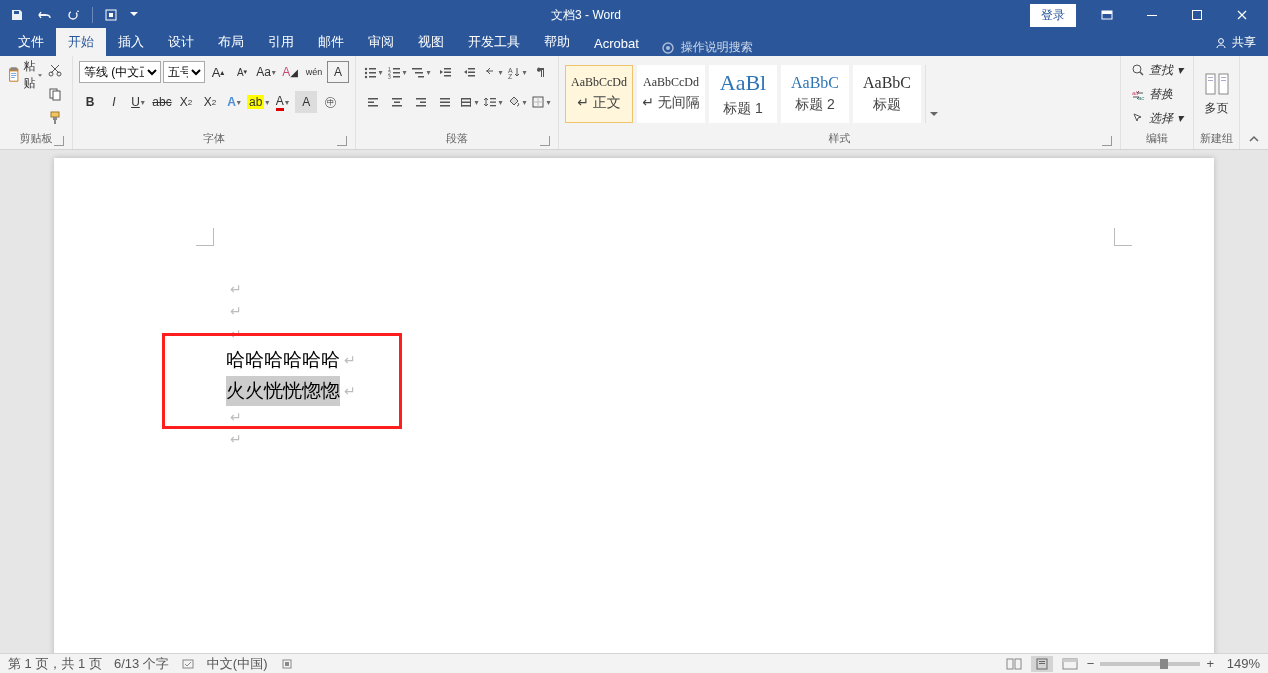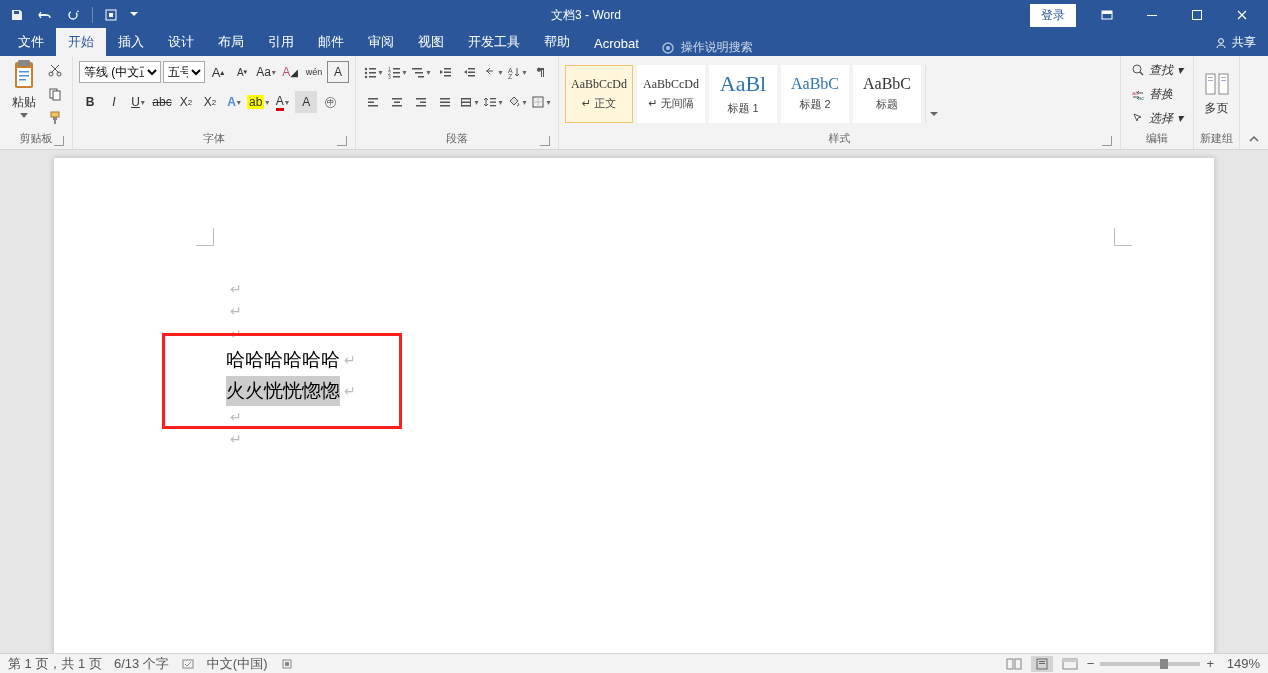--- a/index.html
+++ b/index.html
@@ -18,35 +18,35 @@
 .tabs .tell { display: flex; align-items: center; color: #cfd9ea; margin-left: 10px; gap: 6px; }
 .tabs .tell svg { opacity: .8; }
 .tabs .spacer { flex: 1; }
 .tabs .share { color: #fff; padding: 5px 12px; display: flex; align-items: center; gap: 4px; }
 .ribbon { height: 94px; background: #f3f3f3; border-bottom: 1px solid #d4d4d4; display: flex; }
 .group { border-right: 1px solid #e1e1e1; display: flex; flex-direction: column; padding: 2px 6px 0; }
 .group .body { flex: 1; display: flex; align-items: flex-start; }
 .group .label { text-align: center; font-size: 11px; color: #666; padding: 2px 0 3px; position: relative; }
 .group .label .dl { position: absolute; right: 2px; bottom: 3px; width: 10px; height: 10px; border: 1px solid #999; border-top: none; border-left: none; }
 .clip .body { gap: 2px; }
-.clip .paste { width: 36px; display: flex; flex-direction: column; align-items: center; gap: 2px; cursor: pointer; }
+.clip .paste { width: 36px; display: flex; flex-direction: row; align-items: center; gap: 2px; cursor: pointer; }
 .clip .side { display: flex; flex-direction: column; gap: 4px; padding-top: 2px; }
 .smallbtn { width: 22px; height: 20px; display: flex; align-items: center; justify-content: center; cursor: pointer; }
 .font .row { display: flex; align-items: center; gap: 2px; height: 28px; }
 .font select { height: 22px; font-size: 12px; border: 1px solid #ababab; background: #fff; }
 .font .ff { width: 82px; }
 .font .fs { width: 42px; }
 .iconbtn { min-width: 22px; height: 22px; display: flex; align-items: center; justify-content: center; cursor: pointer; font-size: 12px; }
 .iconbtn.dd::after { content: "▾"; font-size: 8px; margin-left: 1px; color: #666; }
 .para .row { display: flex; align-items: center; gap: 2px; height: 28px; }
 .styles .body { align-items: center; gap: 4px; }
 .style-item { width: 68px; height: 58px; border: 1px solid transparent; display: flex; flex-direction: column; align-items: center; justify-content: center; cursor: pointer; background: #fff; }
 .style-item.sel { border-color: #f0c36d; background: #fff6db; }
 .style-item .prev { font-family: "Times New Roman", serif; color: #333; }
-.style-item .nm { font-size: 11px; color: #444; margin-top: 4px; }
+.style-item .nm { font-size: 14px; color: #444; margin-top: 4px; }
 .styles .more { width: 16px; height: 58px; border-left: 1px solid #e1e1e1; display:flex; flex-direction:column; justify-content:flex-end; align-items:center; padding-bottom:4px; cursor:pointer; }
 .edit .body { flex-direction: column; gap: 4px; padding-top: 2px; font-style: italic; }
 .edit .ebtn { display: flex; align-items: center; gap: 4px; font-size: 12px; height: 20px; cursor: pointer; padding: 0 4px; }
 .newg .body { align-items:center; justify-content:center; }
 .collapse { width: 28px; display:flex; align-items:flex-end; justify-content:center; padding-bottom:4px; }
 .doc-area { height: 503px; background: #e6e6e6; overflow: hidden; display: flex; justify-content: center; }
 .page { width: 1160px; height: 1400px; background: #fff; margin-top: 8px; box-shadow: 0 0 6px rgba(0,0,0,.2); position: relative; }
 .corner { position: absolute; width: 18px; height: 18px; }
 .corner.tl { top: 88px; left: 160px; border-left: 1px solid #bbb; border-top: 1px solid #bbb; transform: translate(-18px,-18px) rotate(180deg); }
 .corner.tr { top: 88px; right: 100px; border-right: 1px solid #bbb; border-top: 1px solid #bbb; transform: translate(18px,-18px) rotate(180deg); }

